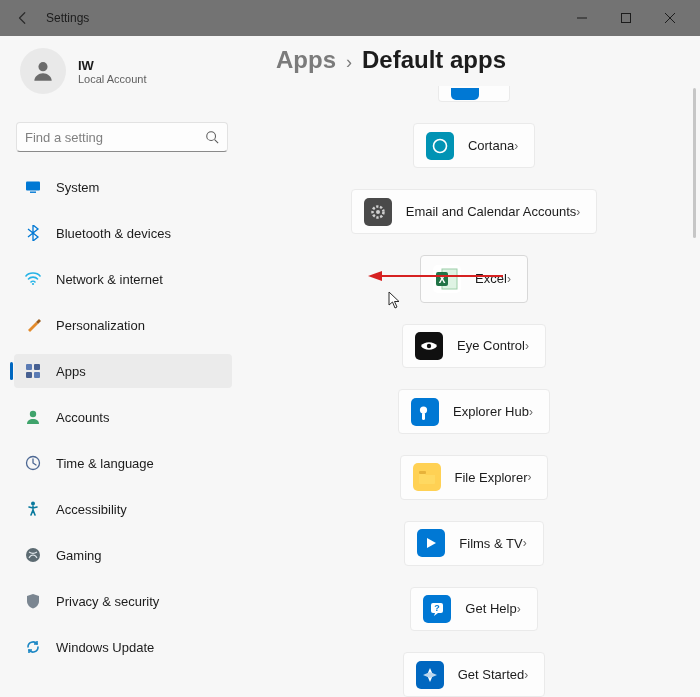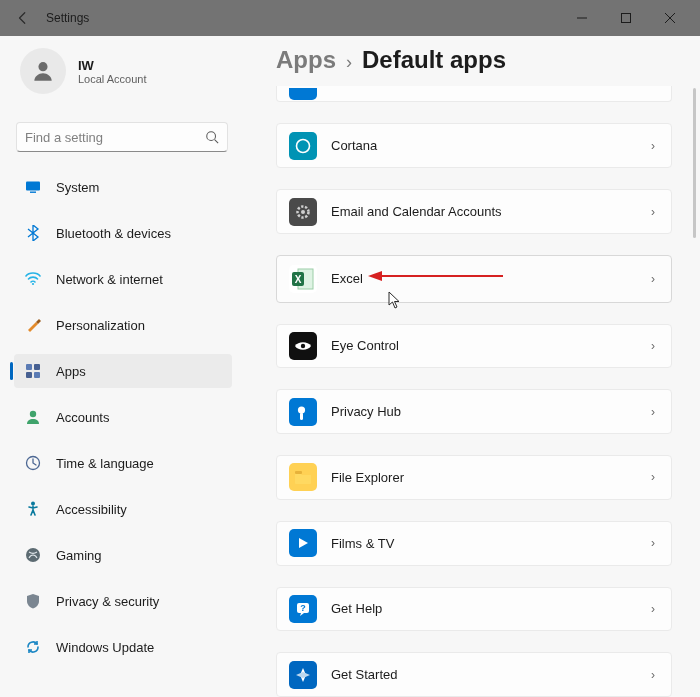--- a/index.html
+++ b/index.html
@@ -144,20 +144,21 @@
     font-weight: 600;
     color: #1c1c1c;
   }
   .app-list {
     overflow-y: auto;
     flex: 1;
     padding-right: 2px;
     display: flex;
     flex-direction: column;
     gap: 21px;
+    align-items: center;
   }
   .app-row {
     background: #fdfdfd;
     border: 1px solid #eaeaea;
     border-radius: 4px;
     height: 60px;
     display: flex;
     align-items: center;
     padding: 0 16px 0 12px;
     cursor: pointer;
@@ -431,21 +432,21 @@
         <span class="chev">›</span>
       </div>
 
       <div class="app-row">
         <span class="app-icon bg-blue">
             <svg width="16" height="16" viewBox="0 0 16 16">
               <circle cx="6.5" cy="6" r="3.6" fill="#fff"></circle>
               <path d="M6.5 10v4.5" stroke="#fff" stroke-width="3" stroke-linecap="round"></path>
             </svg>
           </span>
-        <span class="app-label">Privacy Hub</span>
+        <span class="app-label">Explorer Hub</span>
         <span class="chev">›</span>
       </div>
 
       <div class="app-row">
         <span class="app-icon bg-folder">
             <svg width="18" height="14" viewBox="0 0 18 14">
               <path d="M1 3h5l2 2h9v8a1 1 0 0 1-1 1H2a1 1 0 0 1-1-1z" fill="#ffd961"></path>
               <rect x="1" y="1" width="7" height="3" rx="1" fill="#e7b23a"></rect>
             </svg>
           </span>

